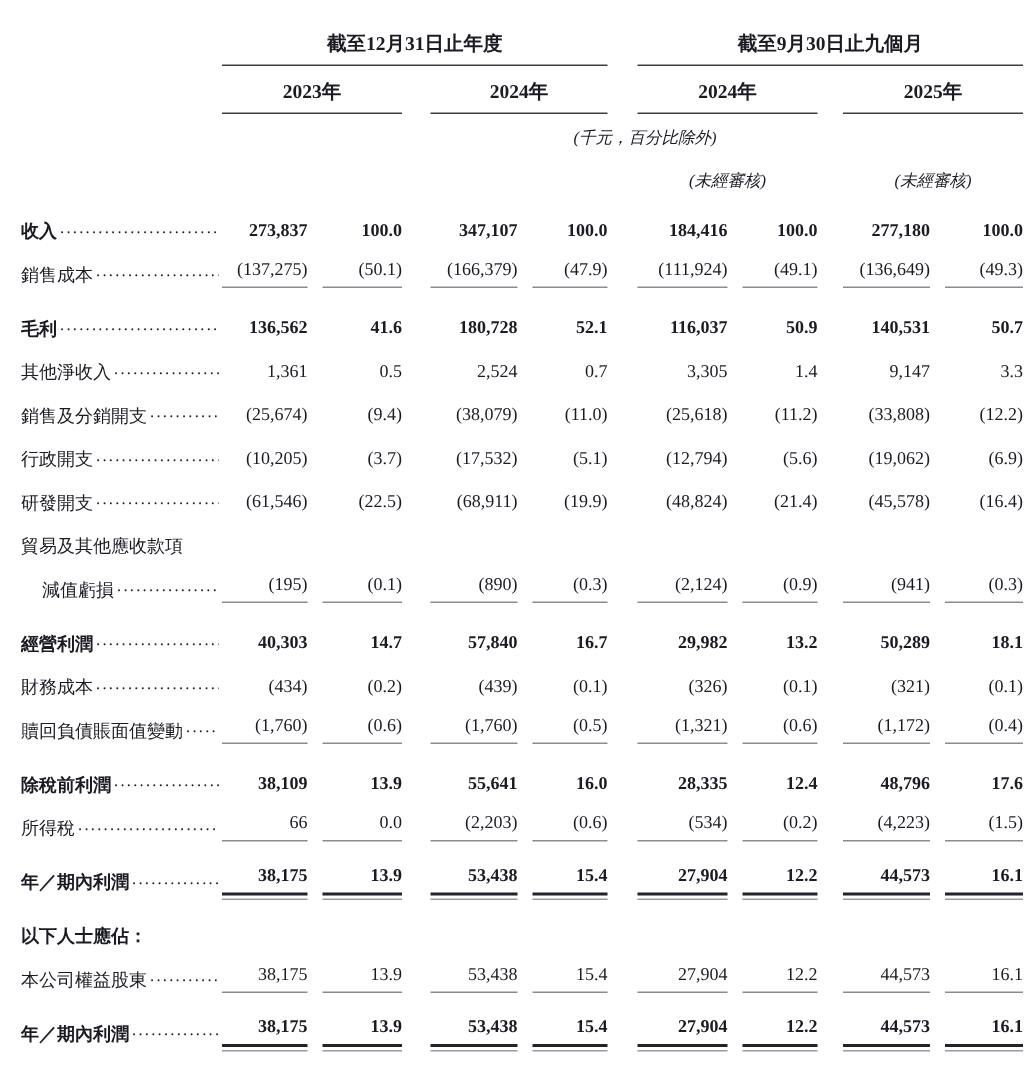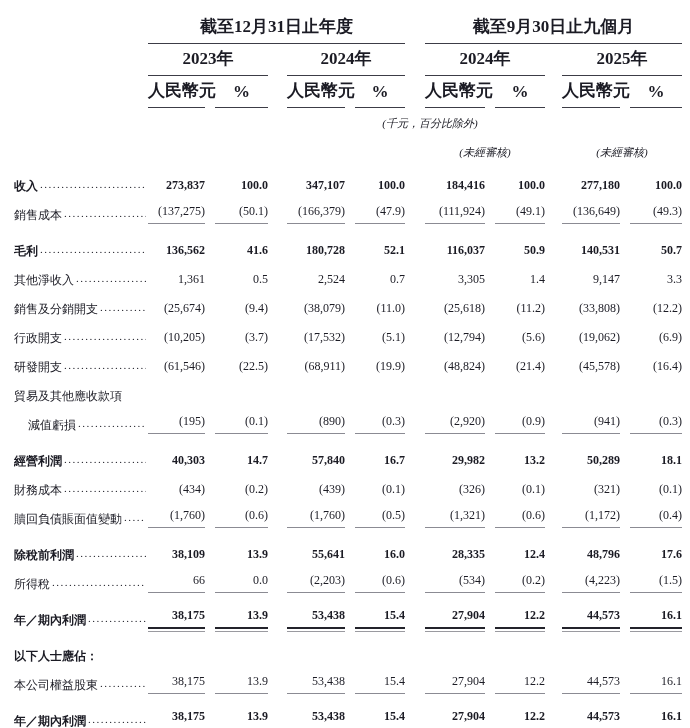--- a/index.html
+++ b/index.html
@@ -24,21 +24,21 @@
   .pl17{padding-left:17px;}
   .pl19{padding-left:19px;}
   .pl20{padding-left:20px;}
   
   tr.r-grp{height:32px;}
   tr.r-yr{height:32px;}
   tr.r-ch{height:32px;}
   tr.r-note{height:26px;}
   tr.r-unaud{height:28px;}
   .hc{
-    text-align:center;font-weight:bold;font-size:17px;
+    text-align:center;font-weight:bold;font-size:13px;
     border-bottom:1.5px solid var(--dark);padding-bottom:5px;
     white-space:nowrap;
   }
   td.note{
     text-align:center;font-style:italic;font-size:11px;
     padding-left:30px;padding-bottom:3px;white-space:nowrap;
   }
   .unaud{
     text-align:center;font-style:italic;font-size:11px;
     padding-bottom:2px;white-space:nowrap;
@@ -101,47 +101,20 @@
         <td colspan="2" class="pl19">
           <div class="hc">2024年</div>
         </td>
         <td colspan="2" class="pl20">
           <div class="hc">2024年</div>
         </td>
         <td colspan="2" class="pl17">
           <div class="hc">2025年</div>
         </td>
       </tr>
-      <tr class="r-ch">
-        <td></td>
-        <td>
-            <div class="hc">人民幣元</div>
-          </td>
-        <td class="pl10">
-            <div class="hc">%</div>
-          </td>
-        <td class="pl19">
-            <div class="hc">人民幣元</div>
-          </td>
-        <td class="pl10">
-            <div class="hc">%</div>
-          </td>
-        <td class="pl20">
-            <div class="hc">人民幣元</div>
-          </td>
-        <td class="pl10">
-            <div class="hc">%</div>
-          </td>
-        <td class="pl17">
-            <div class="hc">人民幣元</div>
-          </td>
-        <td class="pl10">
-            <div class="hc">%</div>
-          </td>
-      </tr>
       <tr class="r-note">
         <td></td>
         <td colspan="8" class="note">(千元，百分比除外)</td>
       </tr>
       <tr class="r-unaud">
         <td colspan="5"></td>
         <td colspan="2" class="unaud pl20">(未經審核)</td>
         <td colspan="2" class="unaud pl17">(未經審核)</td>
       </tr>
     </thead>
@@ -391,21 +364,21 @@
           <td class="num pl10">
             <div class="cv u">(0.1)</div>
           </td>
           <td class="num pl19">
             <div class="cv u">(890)</div>
           </td>
           <td class="num pl10">
             <div class="cv u">(0.3)</div>
           </td>
           <td class="num pl20">
-            <div class="cv u">(2,920)</div>
+            <div class="cv u">(2,124)</div>
           </td>
           <td class="num pl10">
             <div class="cv u">(0.9)</div>
           </td>
           <td class="num pl17">
             <div class="cv u">(941)</div>
           </td>
           <td class="num pl10">
             <div class="cv u">(0.3)</div>
           </td>

